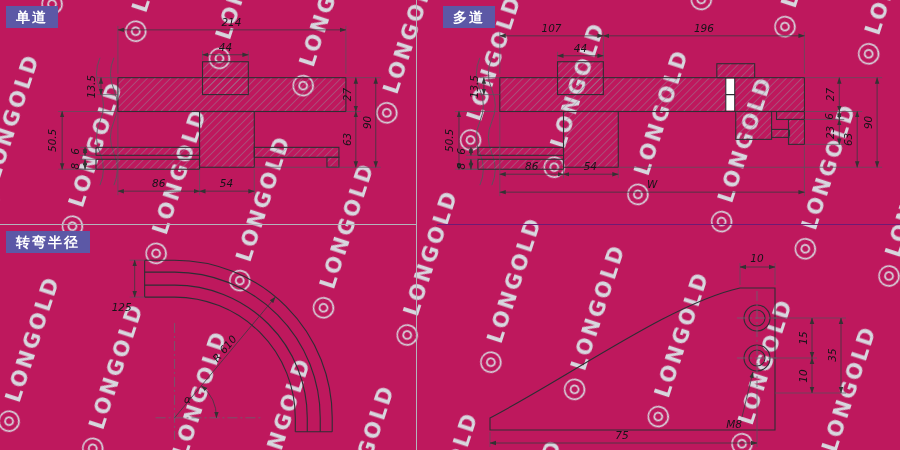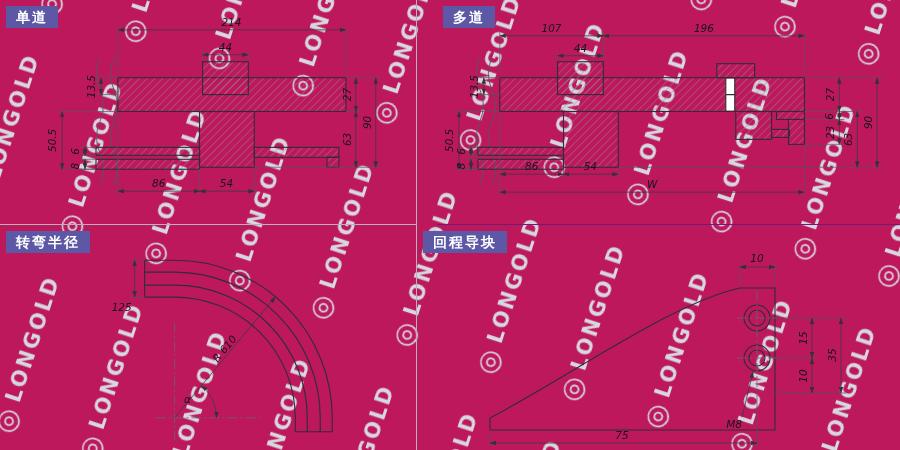--- a/index.html
+++ b/index.html
@@ -242,21 +242,20 @@
       </g>
       <g>
         <path class="xl" d="M145,35 H130 M145,72 H130"></path>
         <path class="dl" marker-start="url(#arr)" marker-end="url(#arr)" d="M135,35 V72"></path>
         <text class="dt" x="122" y="86" text-anchor="middle">125</text>
       </g>
     </svg>
   </div>
 
   <div class="panel" id="p4">
-    <div class="tag">回程导块</div>
     <svg class="draw" viewBox="0 0 483 225">
       <path class="ol" d="M73,205 L358,205 L358,63 L323,63 C255,78 155,150 73,193 Z"></path>
       <g>
         <circle class="ol" cx="340" cy="93" r="13"></circle>
         <circle class="ol" cx="340" cy="93" r="8"></circle>
         <circle class="ol" cx="340" cy="133" r="13"></circle>
         <circle class="ol" cx="340" cy="133" r="8"></circle>
         <path class="cl" d="M340,66 V162 M320,93 H360 M320,133 H360"></path>
       </g>
       <g>

